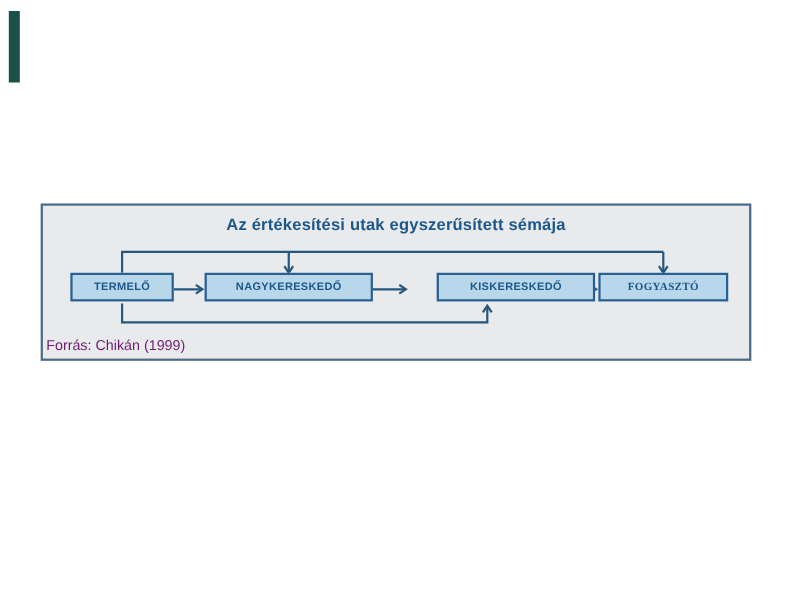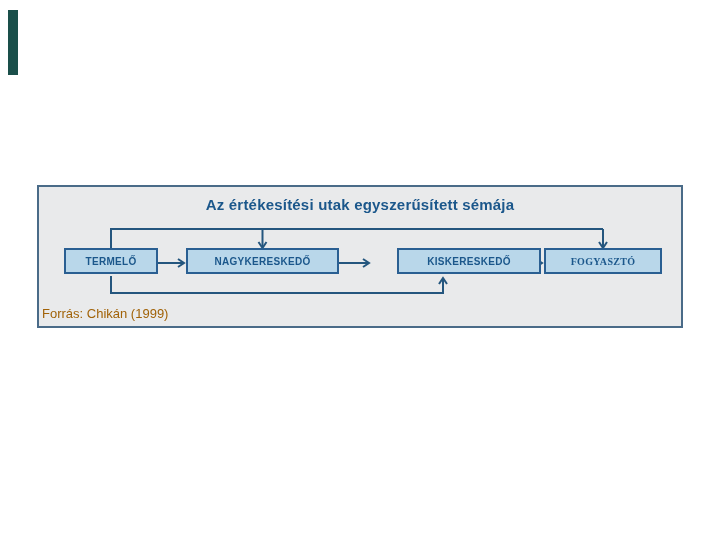--- a/index.html
+++ b/index.html
@@ -70,21 +70,21 @@
   }
   .node-termelo       { left: 25px;  width: 94px;  }
   .node-nagykereskedo { left: 147px; width: 153px; }
   .node-kiskereskedo  { left: 332px; width: 144px; margin-left: 26px; }
   .node-fogyaszto     { left: 505px; width: 118px; font-family: Liberation Serif, serif; }
   .source-note {
     position: absolute;
     left: 3px;
     bottom: 5px;
     font-size: 13px;
-    color: #a16207;
+    color: #701a75;
   }
 </style>
 </head>
 <body>
 
 <div class="canvas">
 
   <div class="accent-bar"></div>
 
   <div class="panel">

